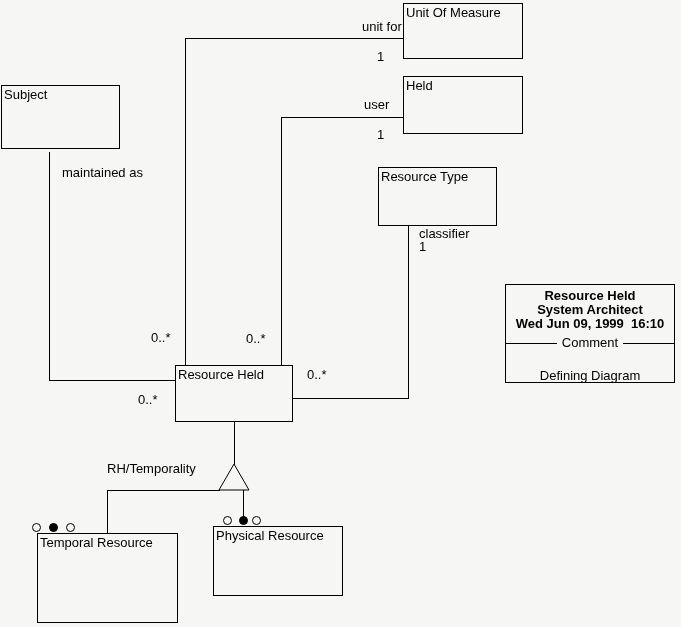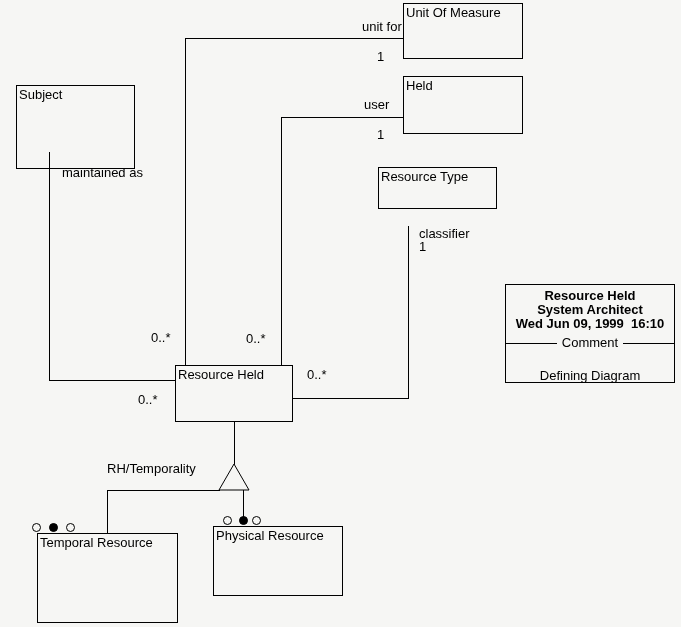--- a/index.html
+++ b/index.html
@@ -12,24 +12,24 @@
 
   .line{position:absolute;background:#000}
   .lbl{position:absolute;white-space:nowrap;line-height:13px}
   .it{}
 
   .circ{position:absolute;width:7px;height:7px;border:1px solid #000;
     border-radius:50%;background:#f6f6f4}
   .circ.filled{background:#000}
 
   
-  #e-subject {left:16px;  top:85px;  width:119px;height:84px}
+  #e-subject {left:1px;  top:85px;  width:119px;height:64px}
   #e-uom     {left:403px;top:3px;   width:120px;height:56px}
   #e-agent   {left:403px;top:76px;  width:120px;height:58px}
-  #e-rtype   {left:378px;top:167px; width:119px;height:42px}
+  #e-rtype   {left:378px;top:167px; width:119px;height:59px}
   #e-rheld   {left:175px;top:365px; width:118px;height:57px}
   #e-temporal{left:37px; top:533px; width:141px;height:90px}
   #e-physical{left:213px;top:526px; width:130px;height:70px}
 
   
   #l-subject-v   {left:49px; top:152px;width:1px;  height:229px}
   #l-subject-h   {left:49px; top:380px;width:126px;height:1px}
   #l-unitfor-v   {left:185px;top:38px; width:1px;  height:327px}
   #l-unitfor-h   {left:185px;top:38px; width:218px;height:1px}
   #l-user-v      {left:281px;top:117px;width:1px;  height:248px}

